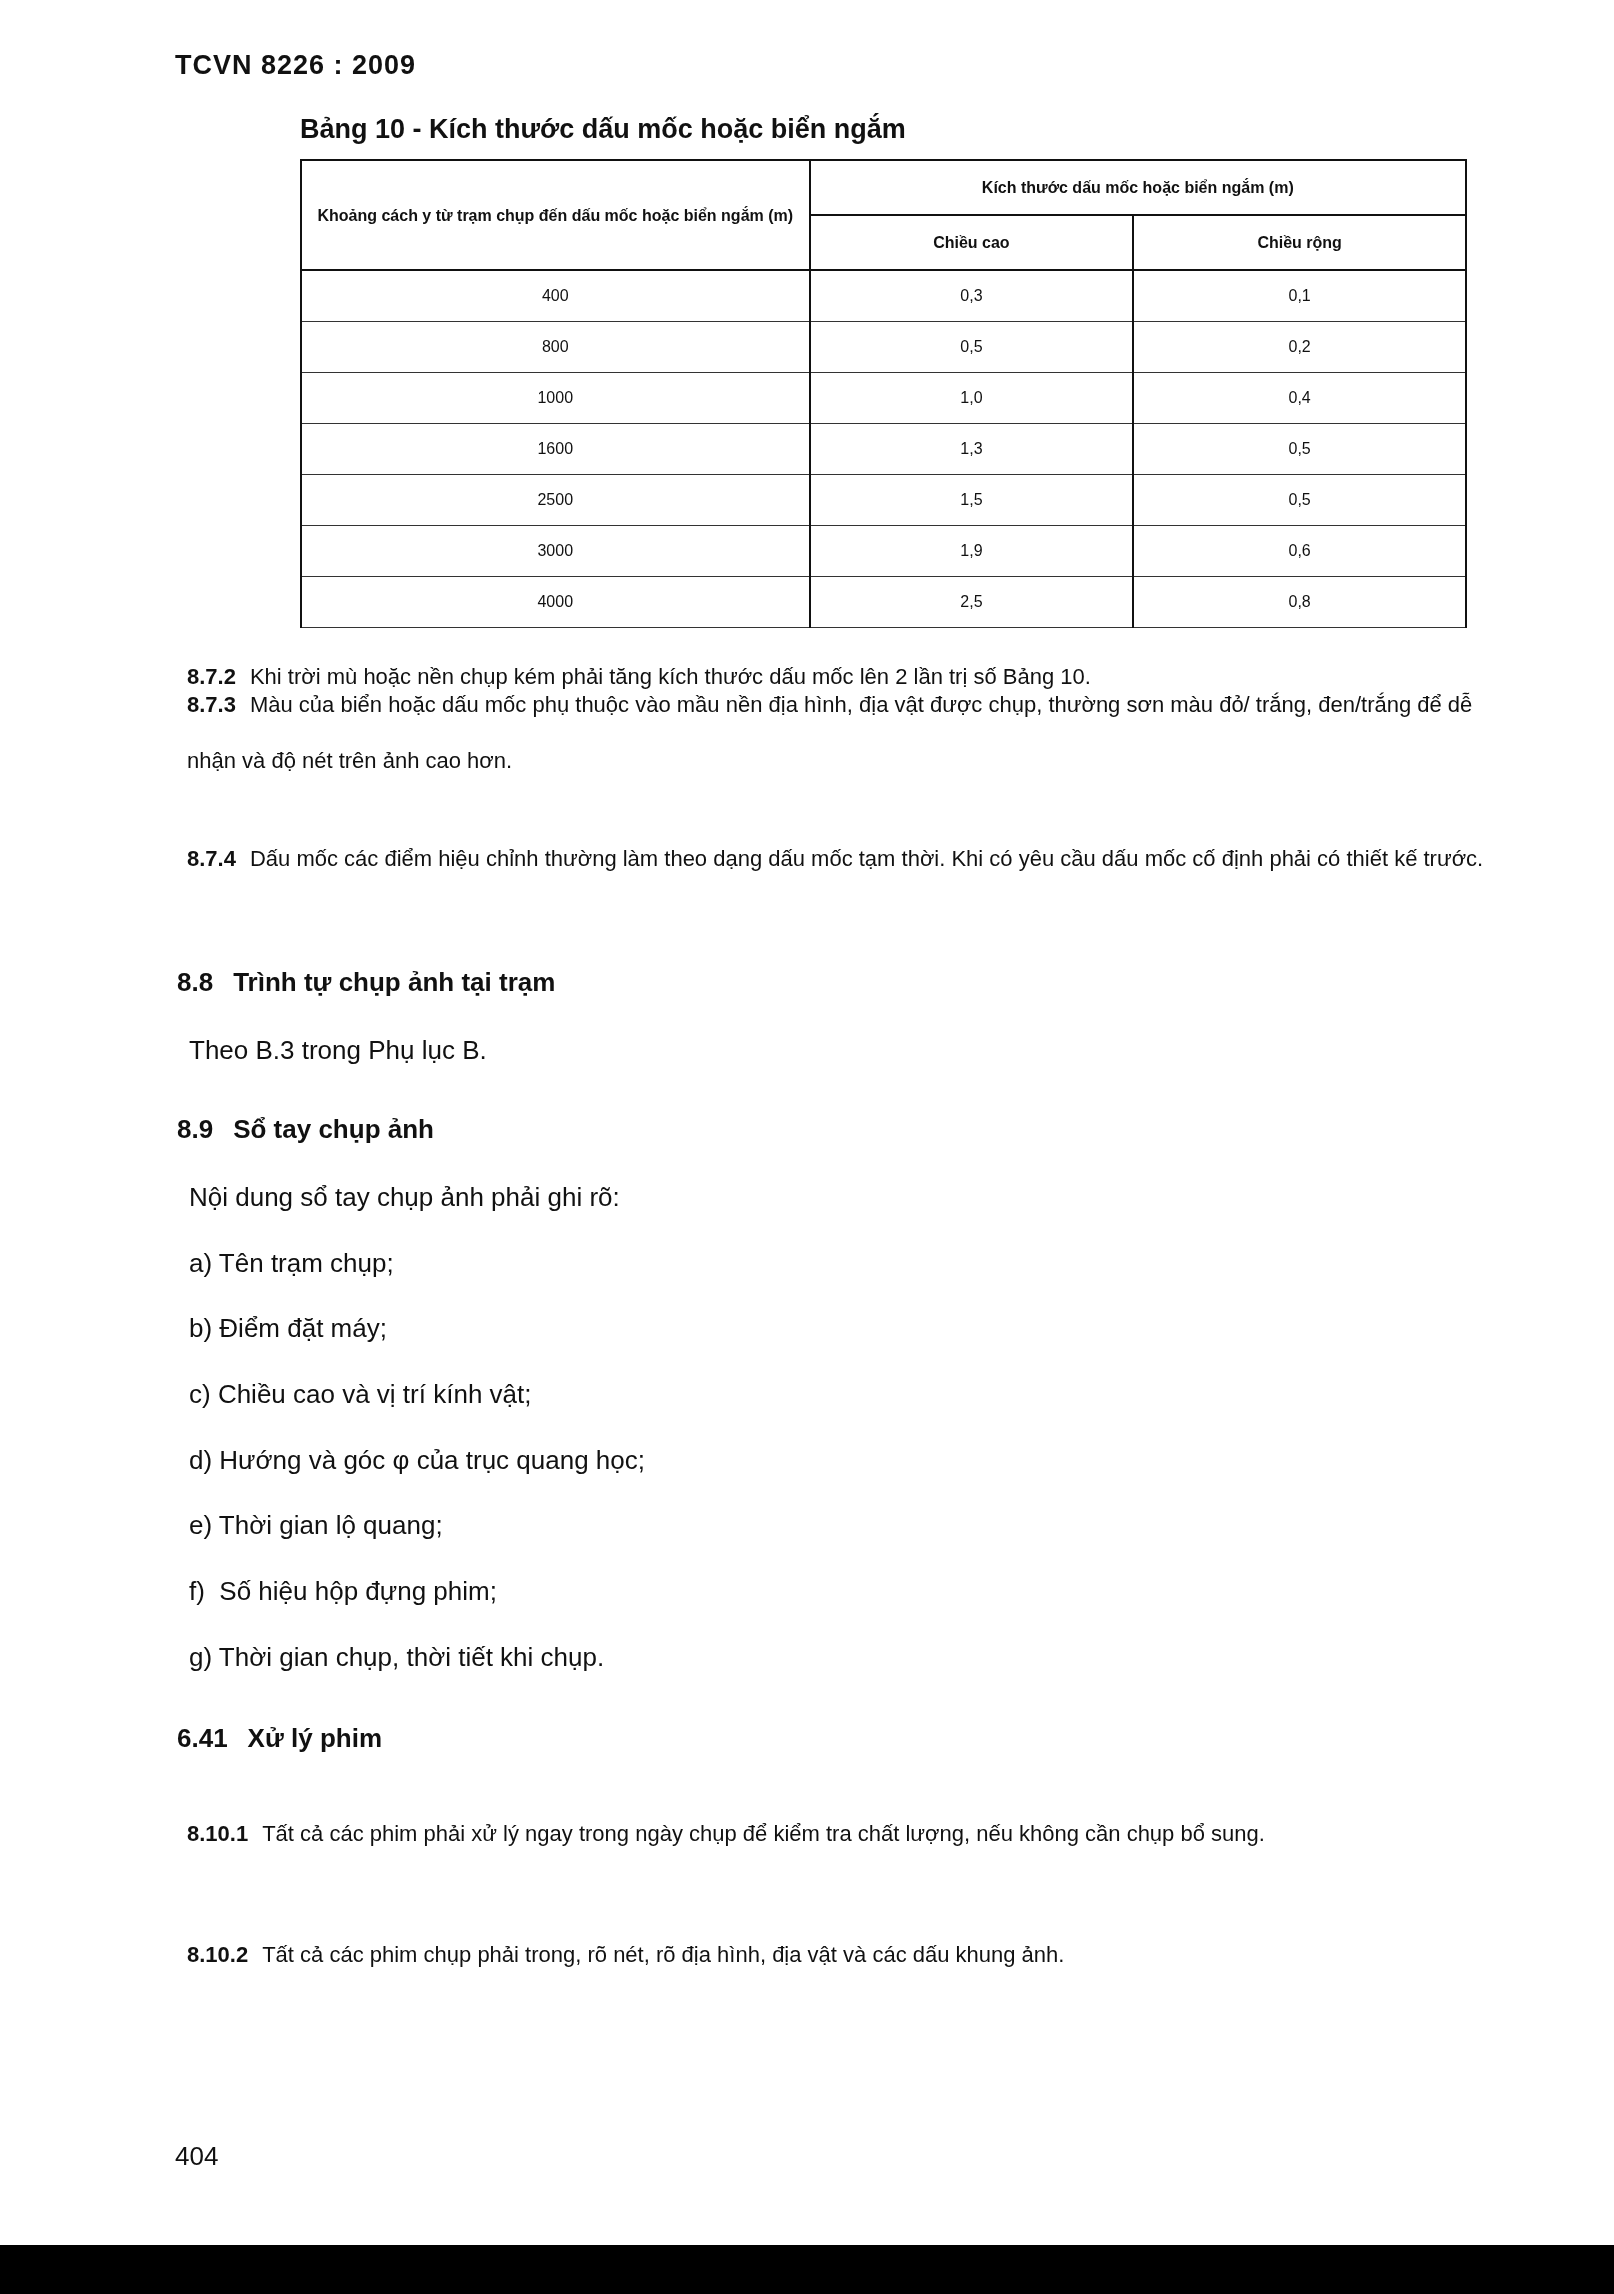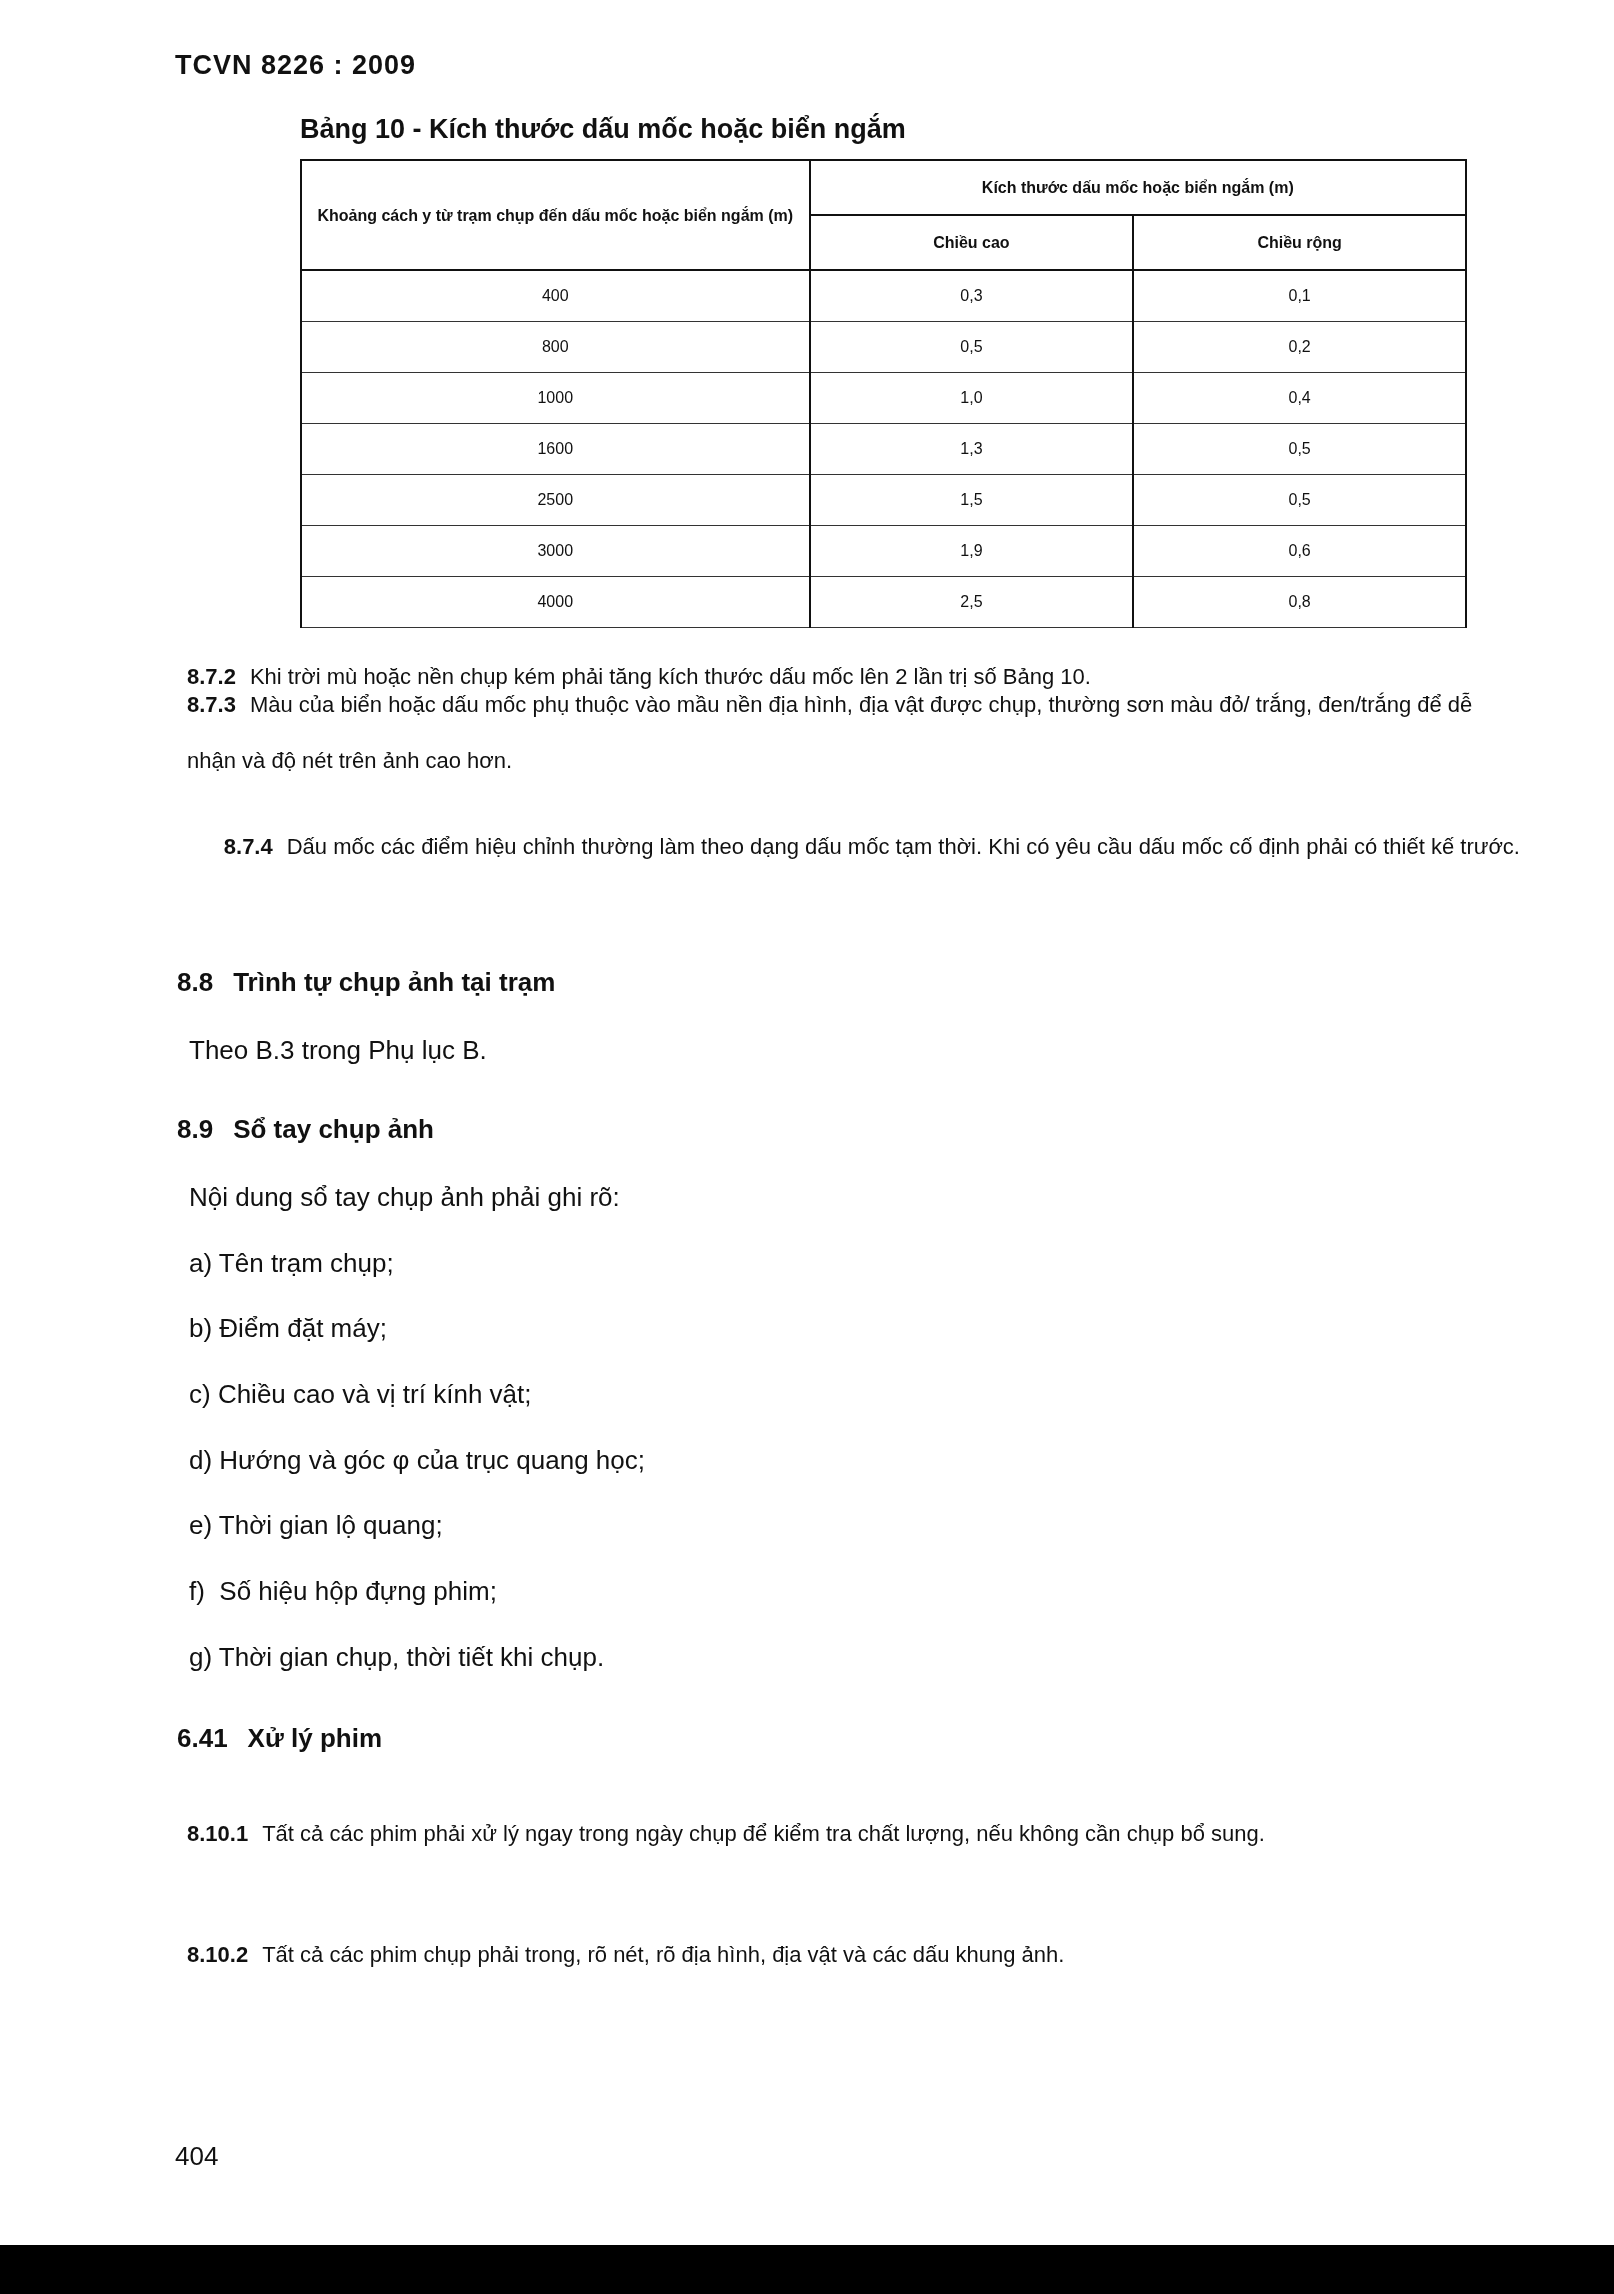--- a/index.html
+++ b/index.html
@@ -169,21 +169,21 @@
       <td>2,5</td>
       <td>0,8</td>
     </tr>
   </tbody>
 </table>
 
 <p class="content" style="top:647px;"><span class="num">8.7.2</span><span>Khi trời mù hoặc nền chụp kém phải tăng kích thước dấu mốc lên 2 lần trị số Bảng 10.</span></p>
 
 <p class="content" style="top:667px; line-height:56px;"><span class="num">8.7.3</span><span>Màu của biển hoặc dấu mốc phụ thuộc vào mầu nền địa hình, địa vật được chụp, thường sơn màu đỏ/ trắng, đen/trắng để dễ nhận và độ nét trên ảnh cao hơn.</span></p>
 
-<p class="content" style="top:821px; line-height:32px;text-align:right;"><span class="num">8.7.4</span><span>Dấu mốc các điểm hiệu chỉnh thường làm theo dạng dấu mốc tạm thời. Khi có yêu cầu dấu mốc cố định phải có thiết kế trước.</span></p>
+<p class="content" style="top:821px; line-height:56px;"><span class="num">8.7.4</span><span>Dấu mốc các điểm hiệu chỉnh thường làm theo dạng dấu mốc tạm thời. Khi có yêu cầu dấu mốc cố định phải có thiết kế trước.</span></p>
 
 <p class="sec-heading" style="top:967px;"><span class="num">8.8</span><span>Trình tự chụp ảnh tại trạm</span></p>
 
 <p class="list-item" style="top:1035px;">Theo B.3 trong Phụ lục B.</p>
 
 <p class="sec-heading" style="top:1114px;"><span class="num">8.9</span><span>Sổ tay chụp ảnh</span></p>
 
 <p class="list-item" style="top:1182px;">Nội dung sổ tay chụp ảnh phải ghi rõ:</p>
 
 <p class="list-item" style="top:1248px;">a) Tên trạm chụp;</p>

